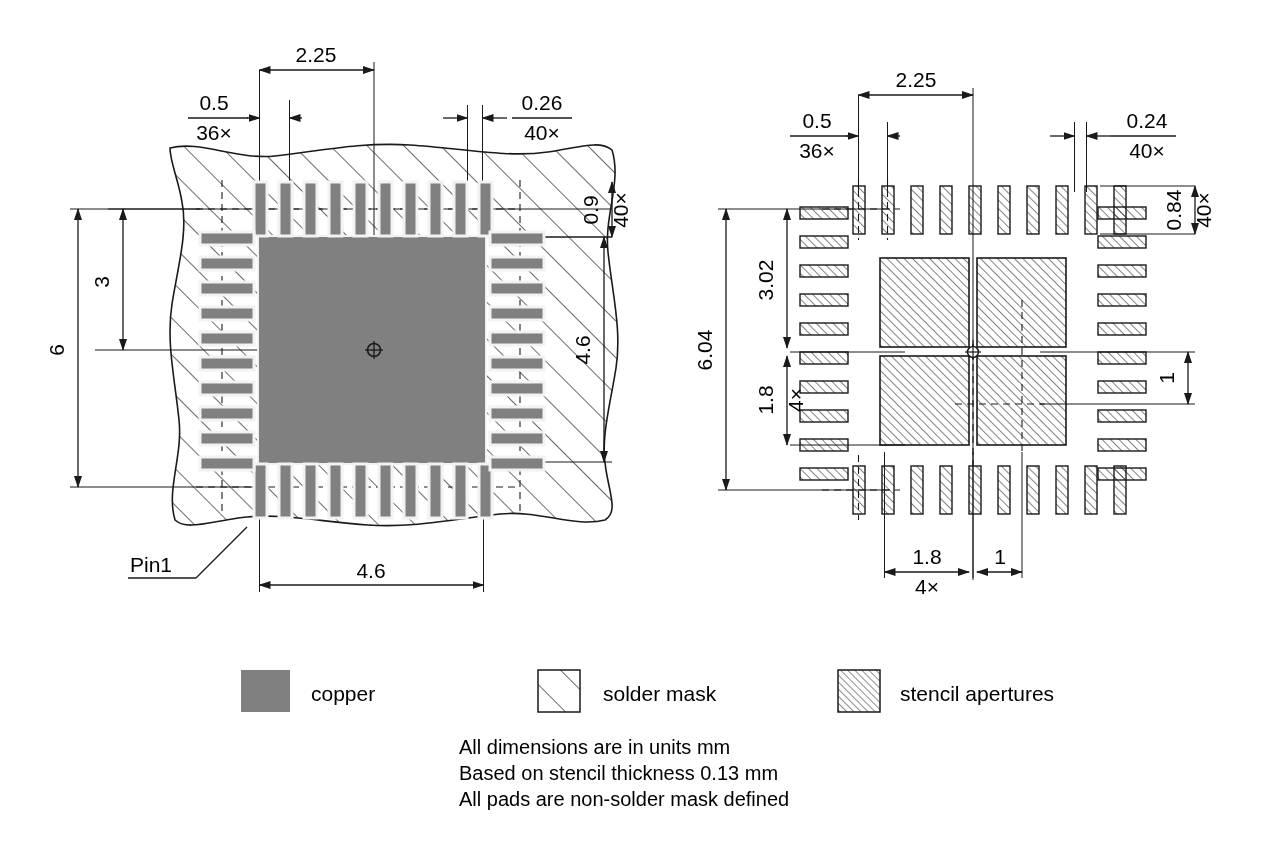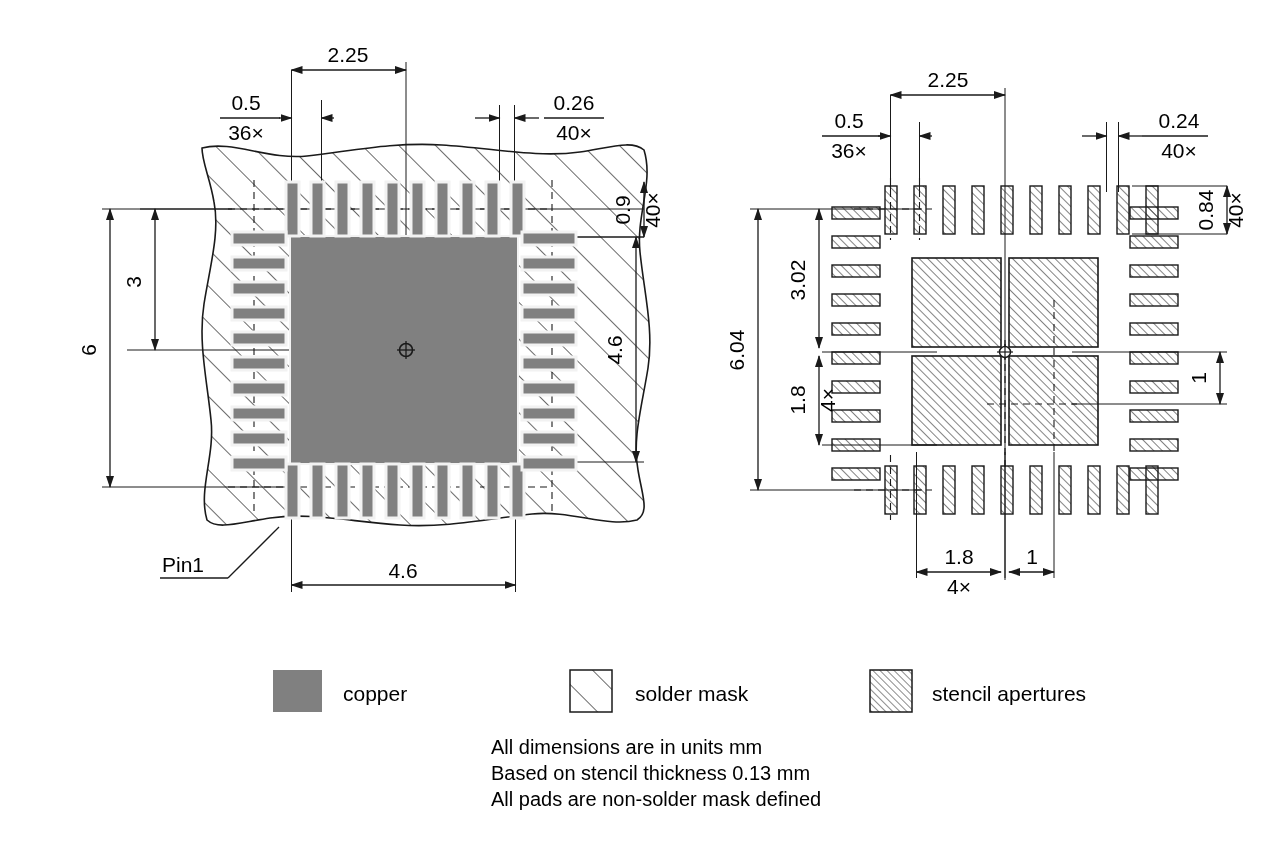--- a/index.html
+++ b/index.html
@@ -3,21 +3,21 @@
 <meta charset="utf-8">
 <title>QFN40 Land Pattern Drawing</title>
 <style>
   html,body{margin:0;padding:0;background:#ffffff;}
   body{
     width:1280px;height:857px;
     font-family:"Liberation Sans","DejaVu Sans",sans-serif;
     color:#000;
     overflow:hidden;
   }
-  #root{position:relative;width:1116px;height:857px;padding-left:32px;}
+  #root{position:relative;width:1116px;height:857px;}
   svg{display:block;}
   .dimtext{font-family:"Liberation Sans","DejaVu Sans",sans-serif;font-size:21px;fill:#000;}
   .legendtext{font-family:"Liberation Sans","DejaVu Sans",sans-serif;font-size:21px;fill:#000;}
   .notetext{font-family:"Liberation Sans","DejaVu Sans",sans-serif;font-size:20px;fill:#000;}
 </style>
 </head>
 <body>
 
 <div id="root">
 

